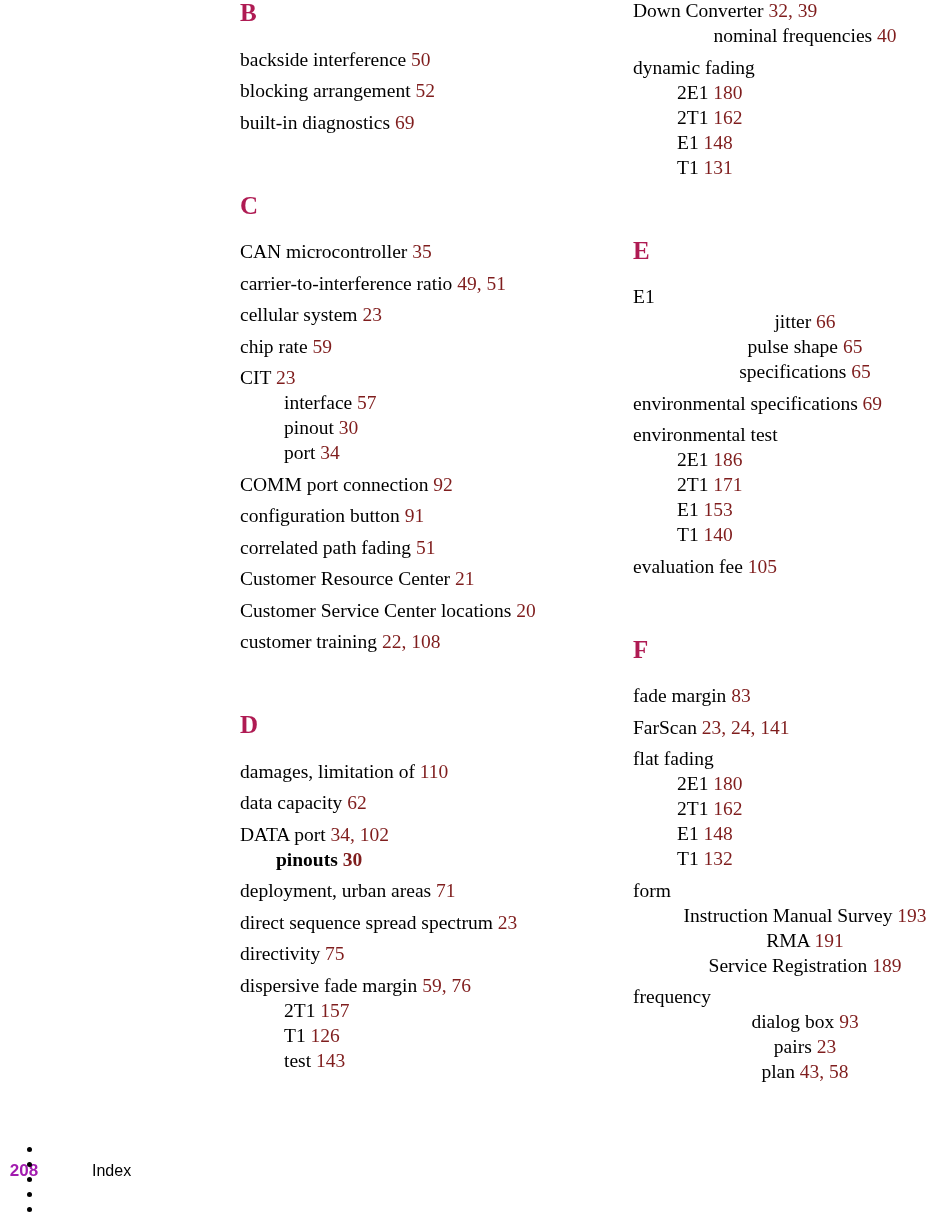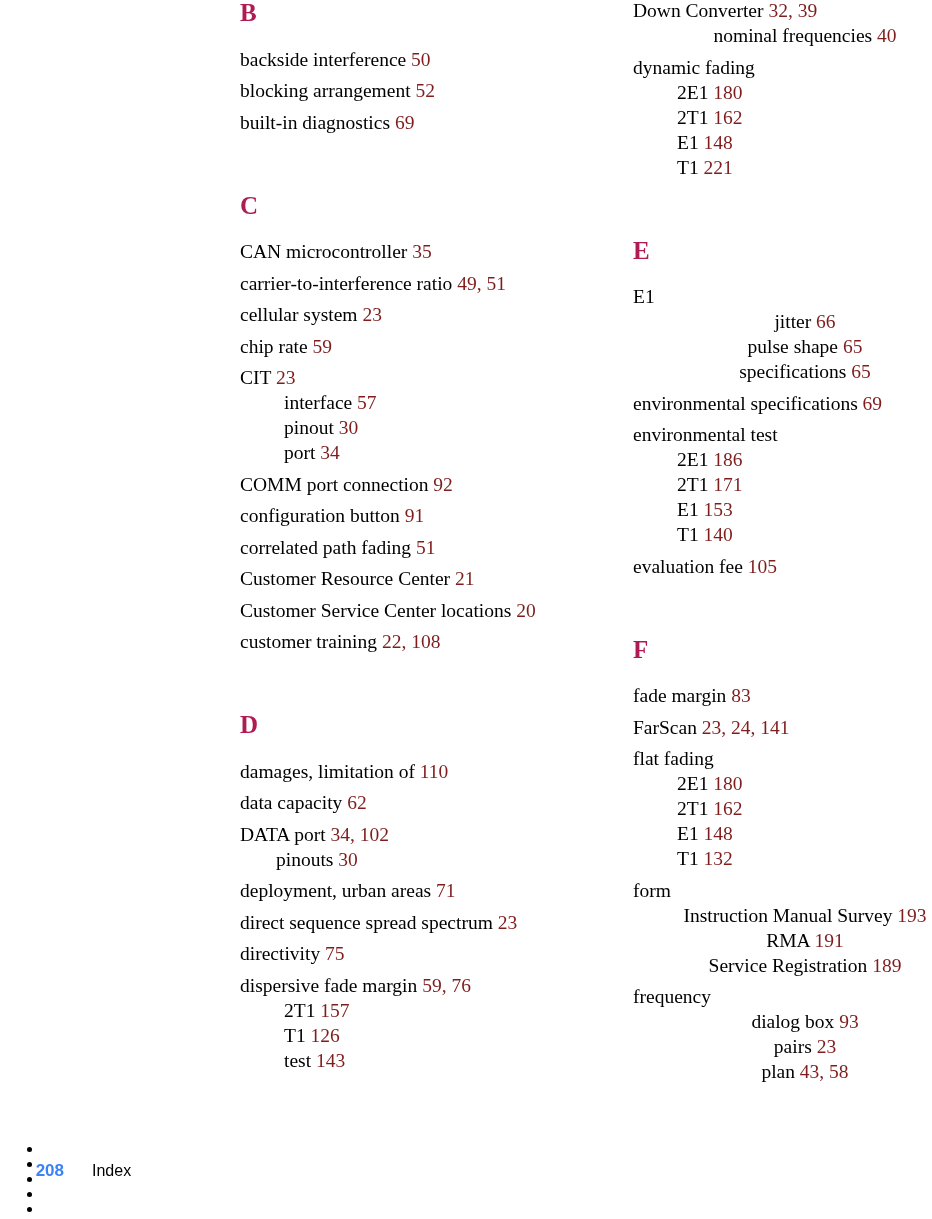--- a/index.html
+++ b/index.html
@@ -48,47 +48,47 @@
   .entry {
     font-size: 19.5px;
     line-height: 21px;
     margin: 0;
     padding: 0;
     white-space: nowrap;
   }
   .entry.level-0 { margin-left: 0px;  margin-top: 10.5px; }
   .entry.level-1 { margin-left: 44px; margin-top: 4px; }
   .entry.level-1.deep  { margin-left: 44px; text-align: center; }
-  .entry.indent-sm     { margin-left: 36px; }
+  .entry.indent-sm     { margin-left: 36px; font-weight: bold; }
 
   .entry-term { color: #000000; }
   .entry-pages { color: #7f1d1d; }
 
   
   .block { margin: 0; padding: 0; }
 
   
   #page-footer {
     position: absolute;
     left: 0;
     top: 1140px;
     width: 932px;
     height: 79px;
   }
   #footer-page-number {
     position: absolute;
-    left: 20px;
+    left: 2px;
     top: 1161px;
     width: 44px;
-    text-align: right;
+    text-align: center;
     font-family: "Liberation Sans", "DejaVu Sans", sans-serif;
     font-weight: bold;
     font-size: 17px;
     line-height: 19px;
-    color: #3b82f6;
+    color: #a21caf;
   }
   #footer-dots {
     position: absolute;
     left: 27px;
     top: 1147px;
     width: 10px;
   }
   #footer-dots .dot {
     width: 5px;
     height: 5px;
@@ -149,21 +149,21 @@
       <div class="entry level-1"><span class="entry-term">T1</span> <span class="entry-pages">126</span></div>
       <div class="entry level-1"><span class="entry-term">test</span> <span class="entry-pages">143</span></div>
     </div>
   <div class="column" id="column-right">
       <div class="entry level-0" style="margin-top: 0px;"><span class="entry-term">Down Converter</span> <span class="entry-pages">32, 39</span></div>
       <div class="entry level-1 deep"><span class="entry-term">nominal frequencies</span> <span class="entry-pages">40</span></div>
       <div class="entry level-0"><span class="entry-term">dynamic fading</span></div>
       <div class="entry level-1"><span class="entry-term">2E1</span> <span class="entry-pages">180</span></div>
       <div class="entry level-1"><span class="entry-term">2T1</span> <span class="entry-pages">162</span></div>
       <div class="entry level-1"><span class="entry-term">E1</span> <span class="entry-pages">148</span></div>
-      <div class="entry level-1"><span class="entry-term">T1</span> <span class="entry-pages">221</span></div>
+      <div class="entry level-1"><span class="entry-term">T1</span> <span class="entry-pages">131</span></div>
       <div class="block" style="height: 60px;"></div>
       <div class="letter-heading">E</div>
       <div class="block" style="height: 12px;"></div>
       <div class="entry level-0"><span class="entry-term">E1</span></div>
       <div class="entry level-1 deep"><span class="entry-term">jitter</span> <span class="entry-pages">66</span></div>
       <div class="entry level-1 deep"><span class="entry-term">pulse shape</span> <span class="entry-pages">65</span></div>
       <div class="entry level-1 deep"><span class="entry-term">specifications</span> <span class="entry-pages">65</span></div>
       <div class="entry level-0"><span class="entry-term">environmental specifications</span> <span class="entry-pages">69</span></div>
       <div class="entry level-0"><span class="entry-term">environmental test</span></div>
       <div class="entry level-1"><span class="entry-term">2E1</span> <span class="entry-pages">186</span></div>

